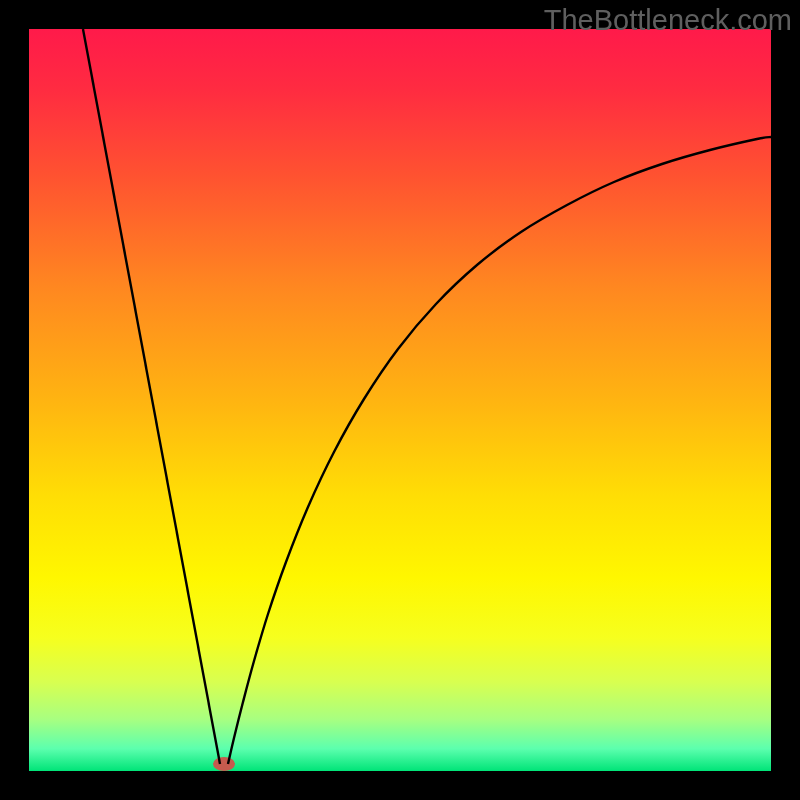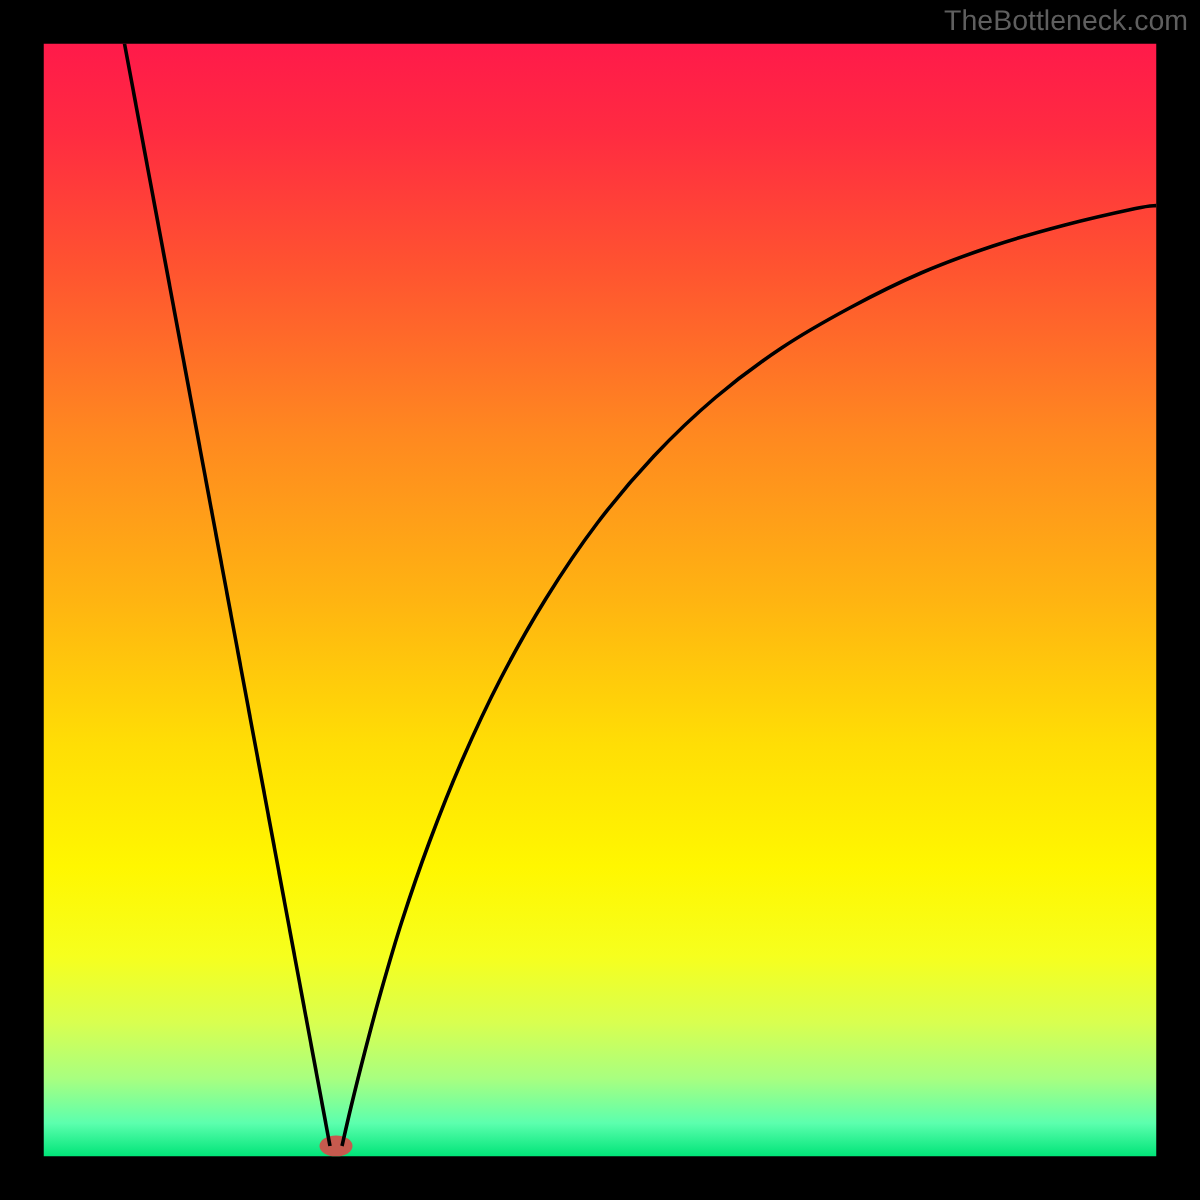--- a/index.html
+++ b/index.html
@@ -24,21 +24,21 @@
     left: 0;
     top: 0;
     width: 742px;
     height: 742px;
   }
   .watermark {
     position: absolute;
     top: 4px;
     right: 8px;
     color: #5f5f5f;
-    font-size: 19px;
+    font-size: 29px;
     font-weight: 500;
     letter-spacing: 0px;
     user-select: none;
   }
   svg { display: block; }
 </style>
 </head>
 <body>
 
 <div class="frame">

